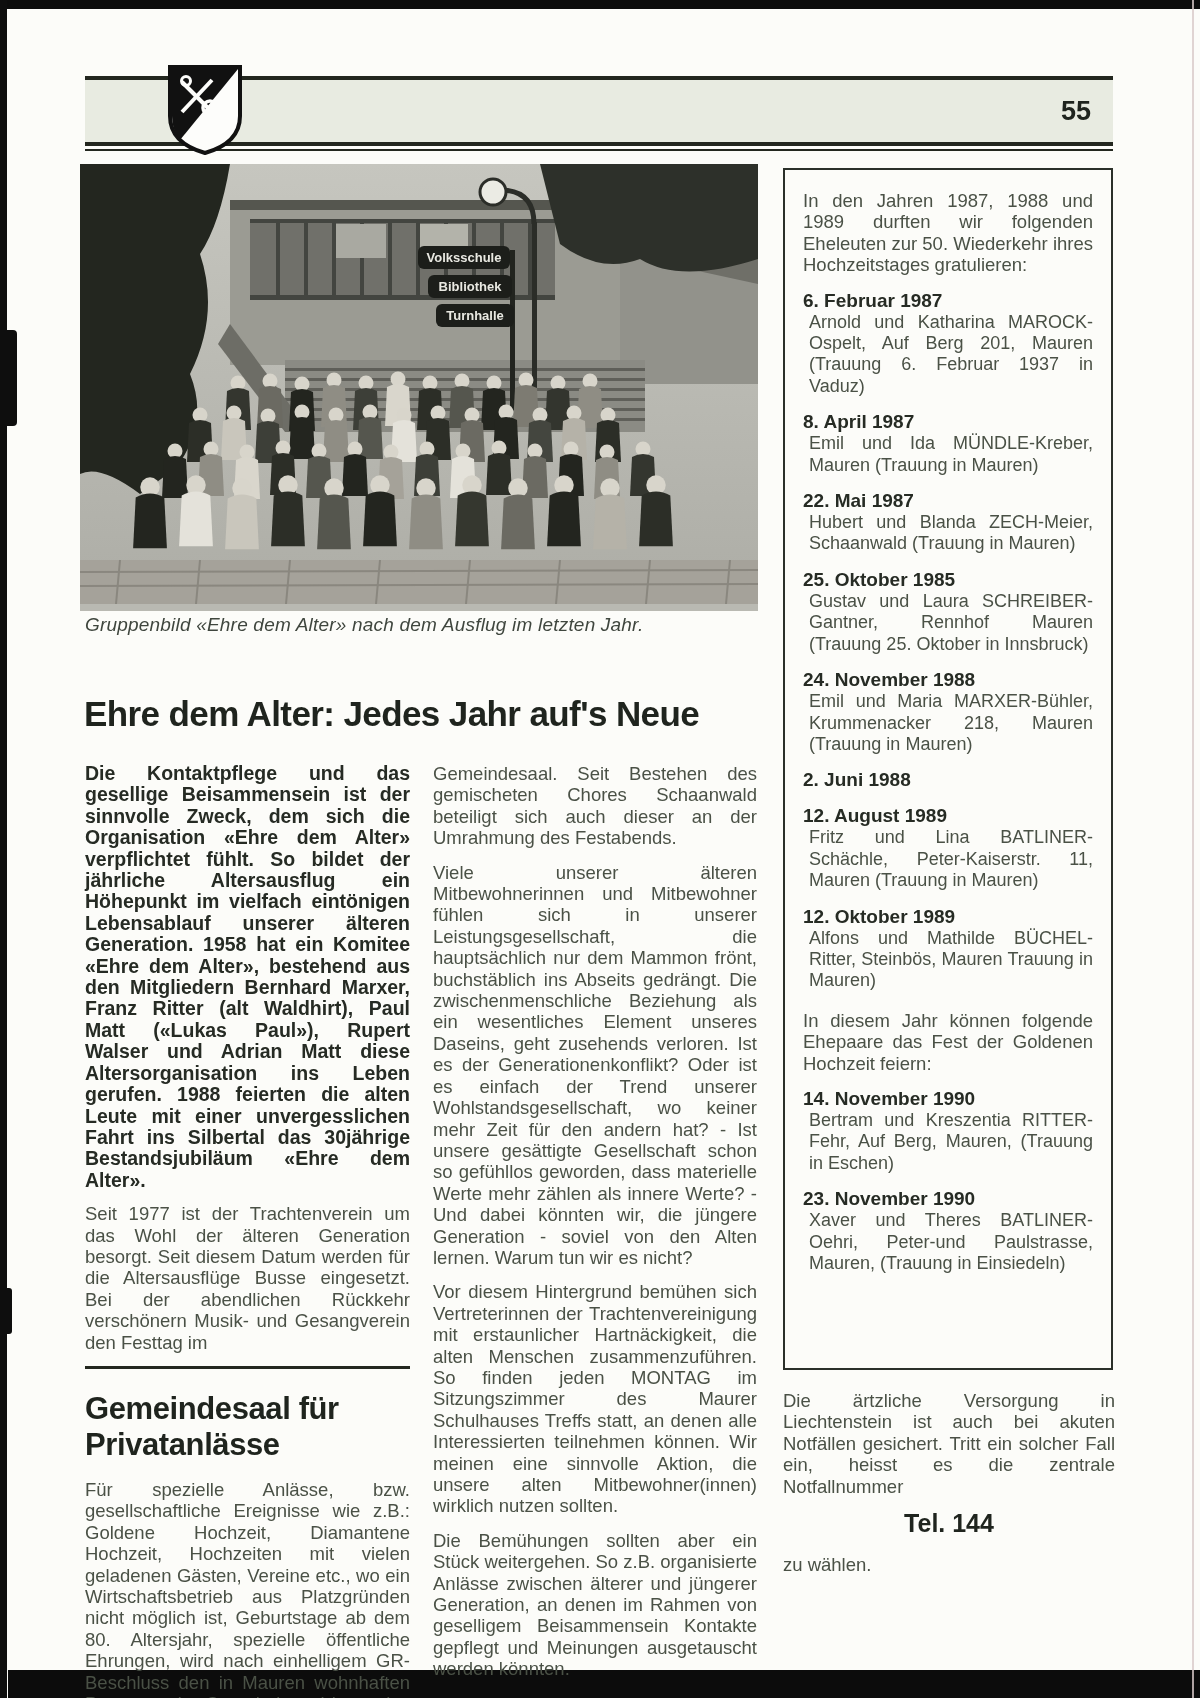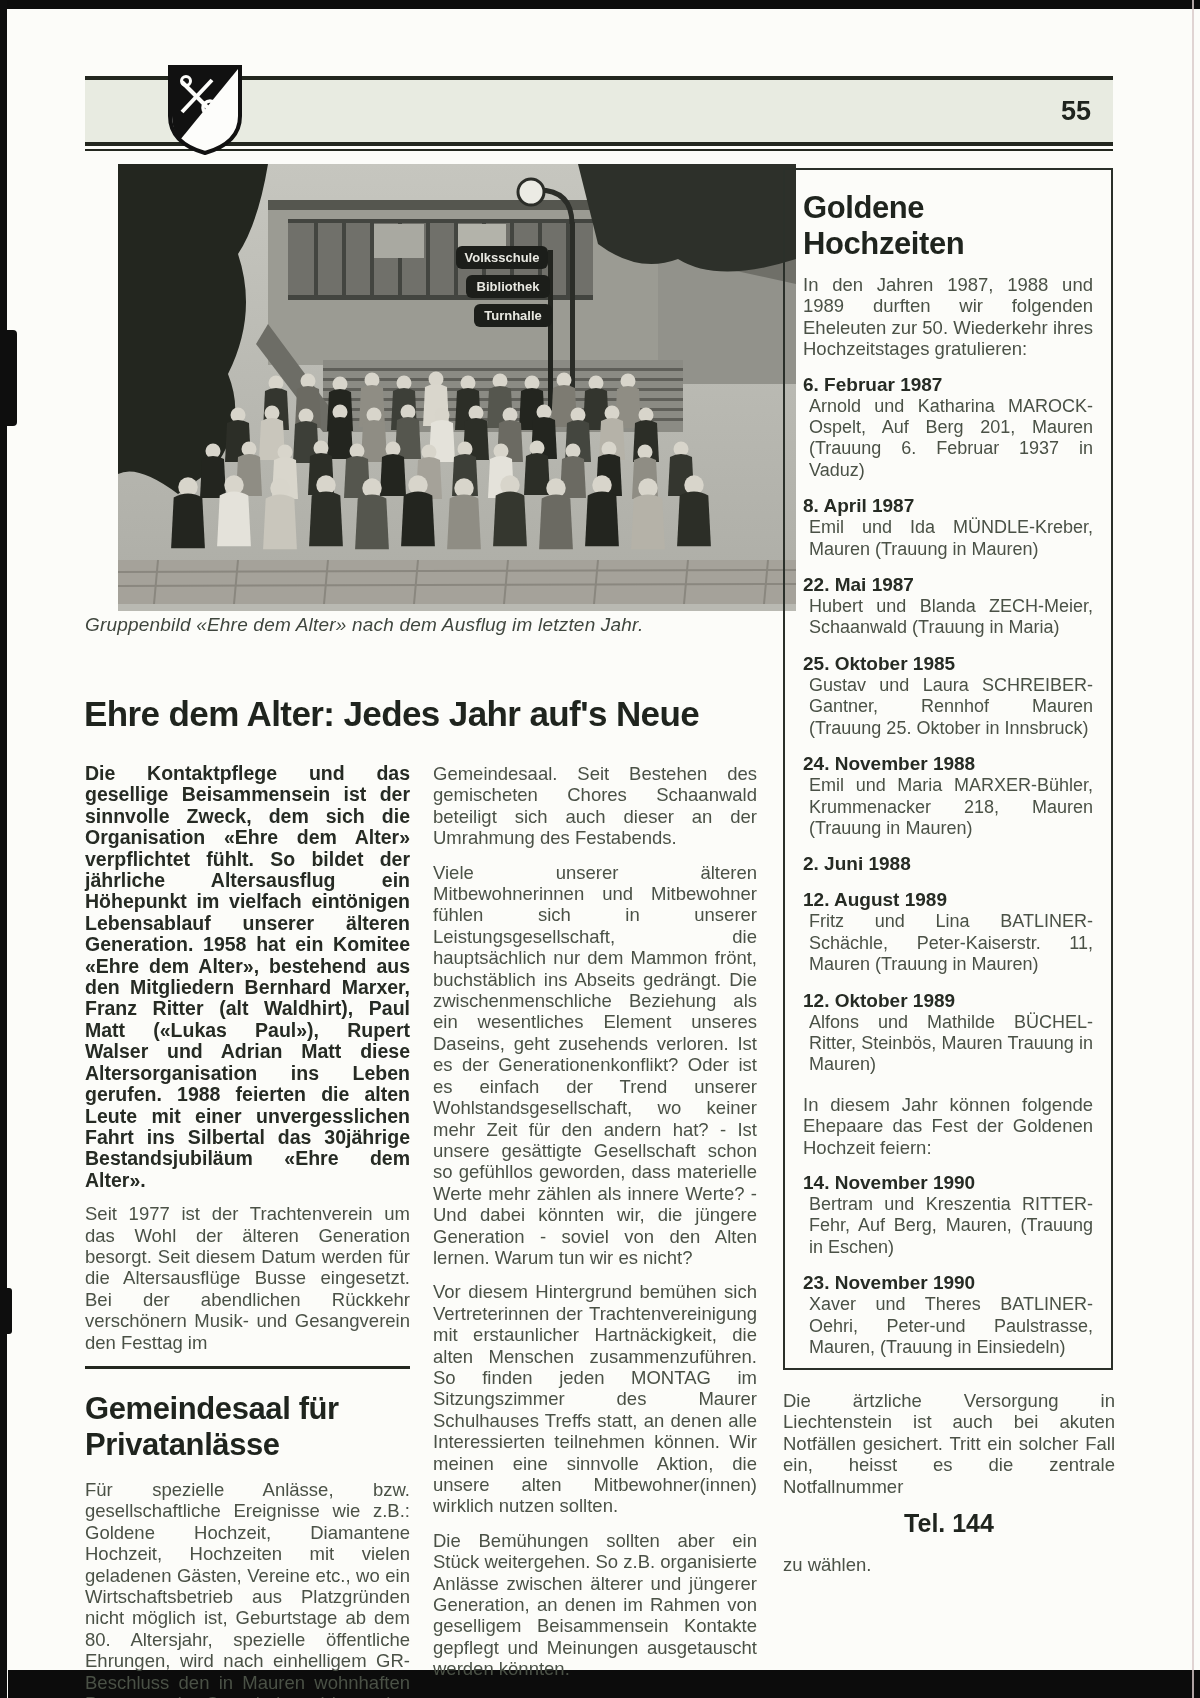--- a/index.html
+++ b/index.html
@@ -38,21 +38,21 @@
     position:absolute;left:0;top:14px;width:100%;
     text-align:center;font-size:31px;font-weight:bold;color:var(--ink);letter-spacing:-.3px;
   }
   .band-pagenum{
     position:absolute;right:22px;top:16px;
     font-size:27px;font-weight:bold;color:var(--ink);
   }
   .crest{position:absolute;left:166px;top:64px;width:78px;height:92px;}
 
   
-  .photo{position:absolute;left:80px;top:164px;width:678px;height:447px;background:#b9b9b2;margin-left:38px;}
+  .photo{position:absolute;left:80px;top:164px;width:678px;height:447px;background:#b9b9b2;}
   .photo svg{display:block;}
   .caption{
     position:absolute;left:85px;top:614px;width:660px;
     font-style:italic;font-size:19px;color:#3f463e;letter-spacing:.2px;
   }
 
   
   .art-title{
     position:absolute;left:84px;top:694px;width:680px;
     font-size:35px;font-weight:bold;color:var(--ink);letter-spacing:-.6px;
@@ -276,34 +276,33 @@
   </div>
 
   <div class="col2">
     <p class="para">Gemeindesaal. Seit Bestehen des gemischeten Chores Schaanwald beteiligt sich auch dieser an der Umrahmung des Festabends.</p>
     <p class="para">Viele unserer älteren Mitbewohnerinnen und Mitbewohner fühlen sich in unserer Leistungsgesellschaft, die hauptsächlich nur dem Mammon frönt, buchstäblich ins Abseits gedrängt. Die zwischenmenschliche Beziehung als ein wesentliches Element unseres Daseins, geht zusehends verloren. Ist es der Generationenkonflikt? Oder ist es einfach der Trend unserer Wohlstandsgesellschaft, wo keiner mehr Zeit für den andern hat? - Ist unsere gesättigte Gesellschaft schon so gefühllos geworden, dass materielle Werte mehr zählen als innere Werte? - Und dabei könnten wir, die jüngere Generation - soviel von den Alten lernen. Warum tun wir es nicht?</p>
     <p class="para">Vor diesem Hintergrund bemühen sich Vertreterinnen der Trachtenvereinigung mit erstaunlicher Hartnäckigkeit, die alten Menschen zusammenzuführen. So finden jeden MONTAG im Sitzungszimmer des Maurer Schulhauses Treffs statt, an denen alle Interessierten teilnehmen können. Wir meinen eine sinnvolle Aktion, die unsere alten Mitbewohner(innen) wirklich nutzen sollten.</p>
     <p class="para">Die Bemühungen sollten aber ein Stück weitergehen. So z.B. organisierte Anlässe zwischen älterer und jüngerer Generation, an denen im Rahmen von geselligem Beisammensein Kontakte gepflegt und Meinungen ausgetauscht werden könnten.</p>
   </div>
 
   <aside class="gold-box">
-    <div class="h2">Goldene Hochzeiten</div>
     <p class="para" style="margin-bottom:0">In den Jahren 1987, 1988 und 1989 durften wir folgenden Eheleuten zur 50. Wiederkehr ihres Hochzeitstages gratulieren:</p>
 
     <div class="entry">
       <div class="entry-date">6. Februar 1987</div>
       <div class="entry-text">Arnold und Katharina MAROCK-Ospelt, Auf Berg 201, Mauren (Trauung 6. Februar 1937 in Vaduz)</div>
     </div>
     <div class="entry">
       <div class="entry-date">8. April 1987</div>
       <div class="entry-text">Emil und Ida MÜNDLE-Kreber, Mauren (Trauung in Mauren)</div>
     </div>
     <div class="entry">
       <div class="entry-date">22. Mai 1987</div>
-      <div class="entry-text">Hubert und Blanda ZECH-Meier, Schaanwald (Trauung in Maria)</div>
+      <div class="entry-text">Hubert und Blanda ZECH-Meier, Schaanwald (Trauung in Mauren)</div>
     </div>
     <div class="entry">
       <div class="entry-date">25. Oktober 1985</div>
       <div class="entry-text">Gustav und Laura SCHREIBER-Gantner, Rennhof Mauren (Trauung 25. Oktober in Innsbruck)</div>
     </div>
     <div class="entry">
       <div class="entry-date">24. November 1988</div>
       <div class="entry-text">Emil und Maria MARXER-Bühler, Krummenacker 218, Mauren (Trauung in Mauren)</div>
     </div>
     <div class="entry">

